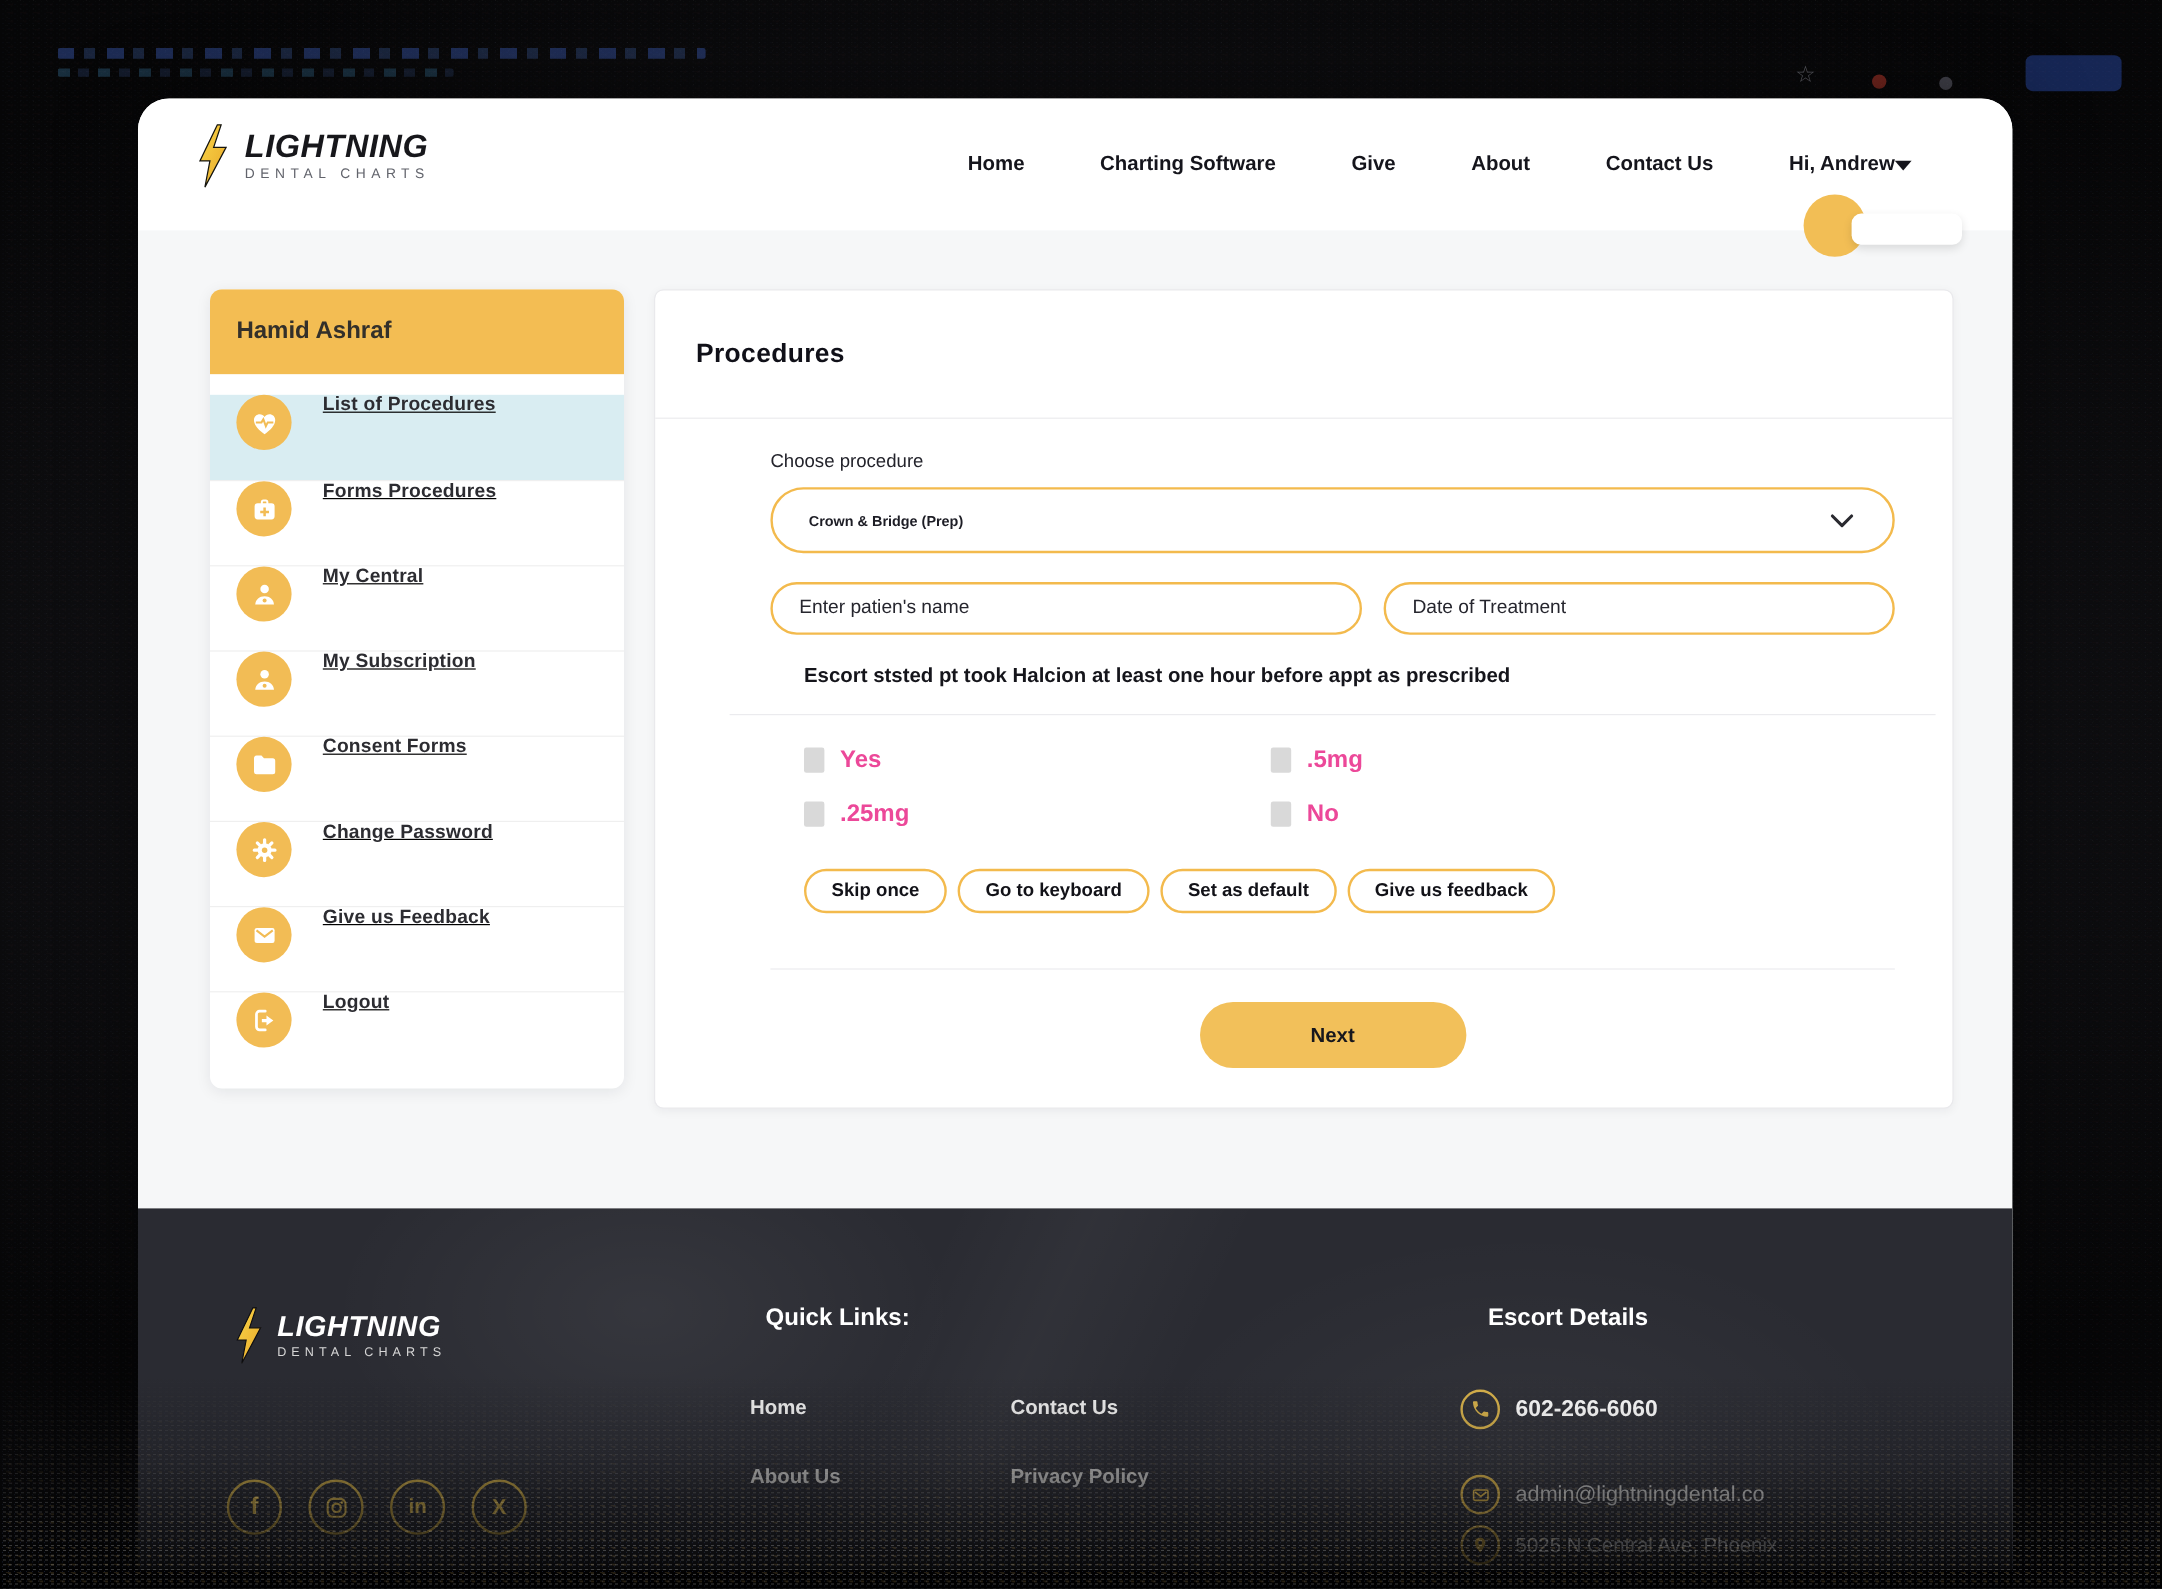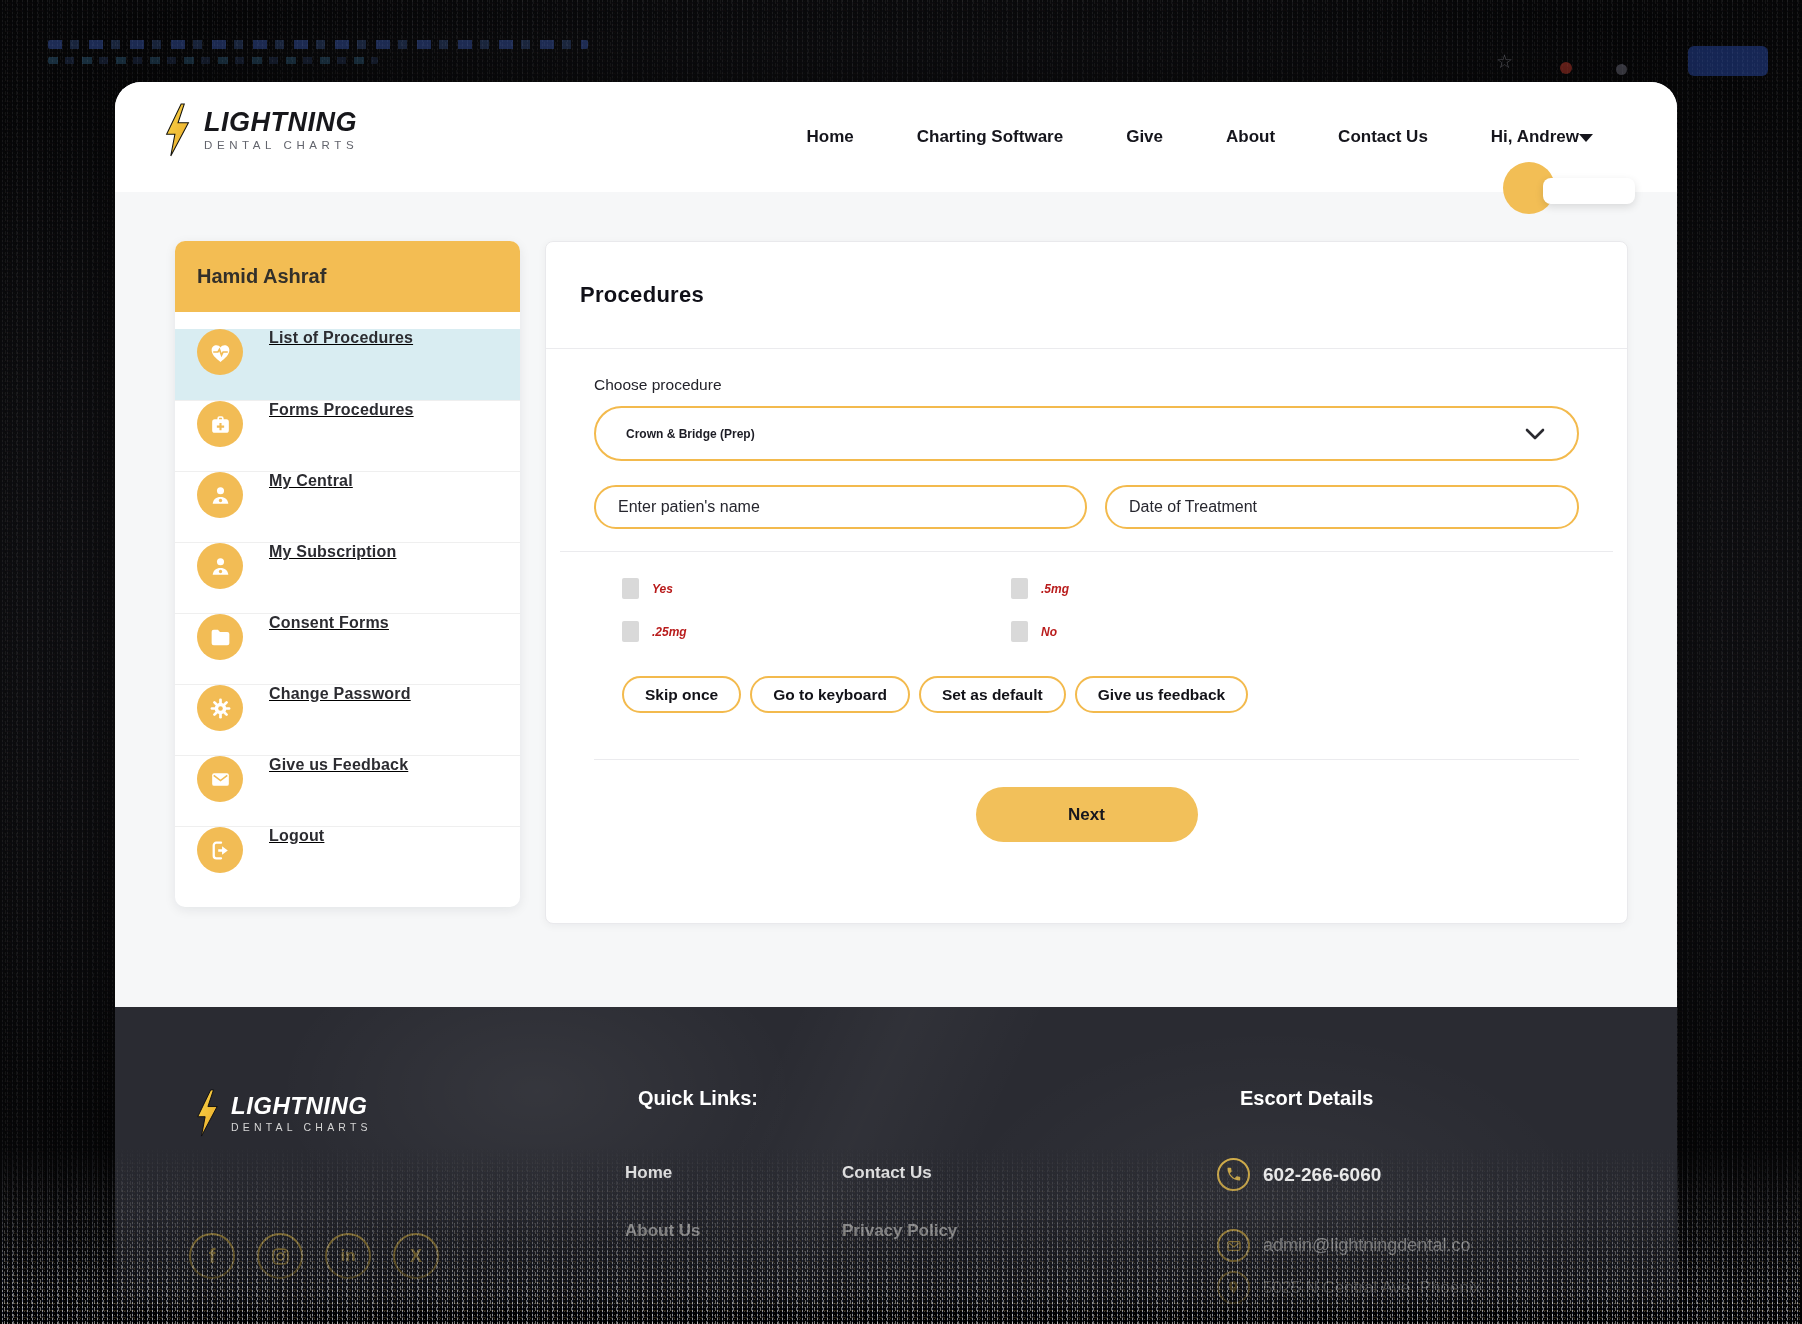--- a/index.html
+++ b/index.html
@@ -67,38 +67,38 @@
   .sb-icon { width:46px; height:46px; min-width:46px; border-radius:50%; background:#F2BC55;
     display:flex; align-items:center; justify-content:center; }
   .sb-icon svg { width:25px; height:25px; }
   .sb-label { font-size:16px; font-weight:700; color:#2c2c31; letter-spacing:.2px; }
 
   
   .main-card { position:absolute; left:430px; top:159px; width:1083px; height:683px; background:#fff;
     border:1px solid #e9e9ec; border-radius:8px; box-shadow:0 2px 8px rgba(16,24,40,.05); }
   .mc-title-row { height:107px; border-bottom:1px solid #ebebee; display:flex; align-items:center; padding-left:34px; }
   .mc-title { font-size:22px; font-weight:700; color:#101018; letter-spacing:.3px; }
-  .mc-body { padding:0 48px; }
+  .mc-body { padding:0 48px;margin-left:48px; }
   .choose-label { margin-top:27px; font-size:15.5px; color:#23232b; }
   .select { margin-top:12px; height:55px; border:2px solid #F3BA4D; border-radius:28px; background:#fff;
     display:flex; align-items:center; padding:0 32px 0 30px; position:relative; cursor:pointer; }
   .select-value { font-size:12px; font-weight:700; color:#1d1d25; }
   .select-chevron { position:absolute; right:32px; top:50%; transform:translateY(-50%); display:flex; }
   .inputs-row { margin-top:24px; display:flex; gap:18px; }
   .text-field { height:44px; border:2px solid #F3BA4D; border-radius:22px; background:#fff; outline:none;
     padding:0 22px; font-size:16px; color:#1d1d25; font-family:inherit; }
   .text-field::placeholder { color:#26262e; opacity:1; }
   .field-patient { width:493px; }
   .field-date { flex:1; }
   .question { margin:24px 0 0 28px; font-size:17px; font-weight:700; color:#15151b; }
   .mc-divider { height:1px; background:#ebebee; margin:22px -34px 0; }
   .options-grid { margin:26px 0 0 28px; display:grid; grid-template-columns:389px auto; row-gap:22px; }
   .option { display:flex; align-items:center; gap:13px; }
   .checkbox { width:17px; height:21px; background:#D9D9D9; border-radius:2px; cursor:pointer; }
-  .option-label { font-size:12px; font-weight:700; color:#b91c1c;font-style:italic; }
+  .option-label { font-size:20px; font-weight:700; color:#ec4899; }
   .actions-row { margin:34px 0 0 28px; display:flex; gap:9px; }
   .action-btn { height:37px; padding:0 21px; border:2px solid #F3BA4D; border-radius:19px; background:#fff;
     font-size:15.5px; font-weight:700; color:#121218; cursor:pointer; font-family:inherit; white-space:nowrap; }
   .mc-divider2 { height:1px; background:#ebebee; margin-top:46px; }
   .next-area { padding-top:27px; display:flex; justify-content:center; }
   .next-btn { width:222px; height:55px; border:none; border-radius:28px; background:#F2C05A;
     font-size:17px; font-weight:700; color:#17171d; cursor:pointer; font-family:inherit; }
 
   
   .footer { position:absolute; left:0; right:0; top:925px; height:301px; background:#2A2B32; overflow:hidden; }
@@ -297,20 +297,21 @@
               <polyline points="2,2 10,10 18,2" fill="none" stroke="#2a2a30" stroke-width="2.6" stroke-linecap="round" stroke-linejoin="round"></polyline>
             </svg>
         </span>
       </div>
 
       <div class="inputs-row">
         <input class="text-field field-patient" type="text" placeholder="Enter patien's name" style="">
         <input class="text-field field-date" type="text" placeholder="Date of Treatment" style="">
       </div>
 
+      <div class="question">Escort ststed pt took Halcion at least one hour before appt as prescribed</div>
       <div class="mc-divider"></div>
 
       <div class="options-grid">
         <div class="option">
           <span class="checkbox"></span>
           <span class="option-label">Yes</span>
         </div>
         <div class="option">
           <span class="checkbox"></span>
           <span class="option-label">.5mg</span>

